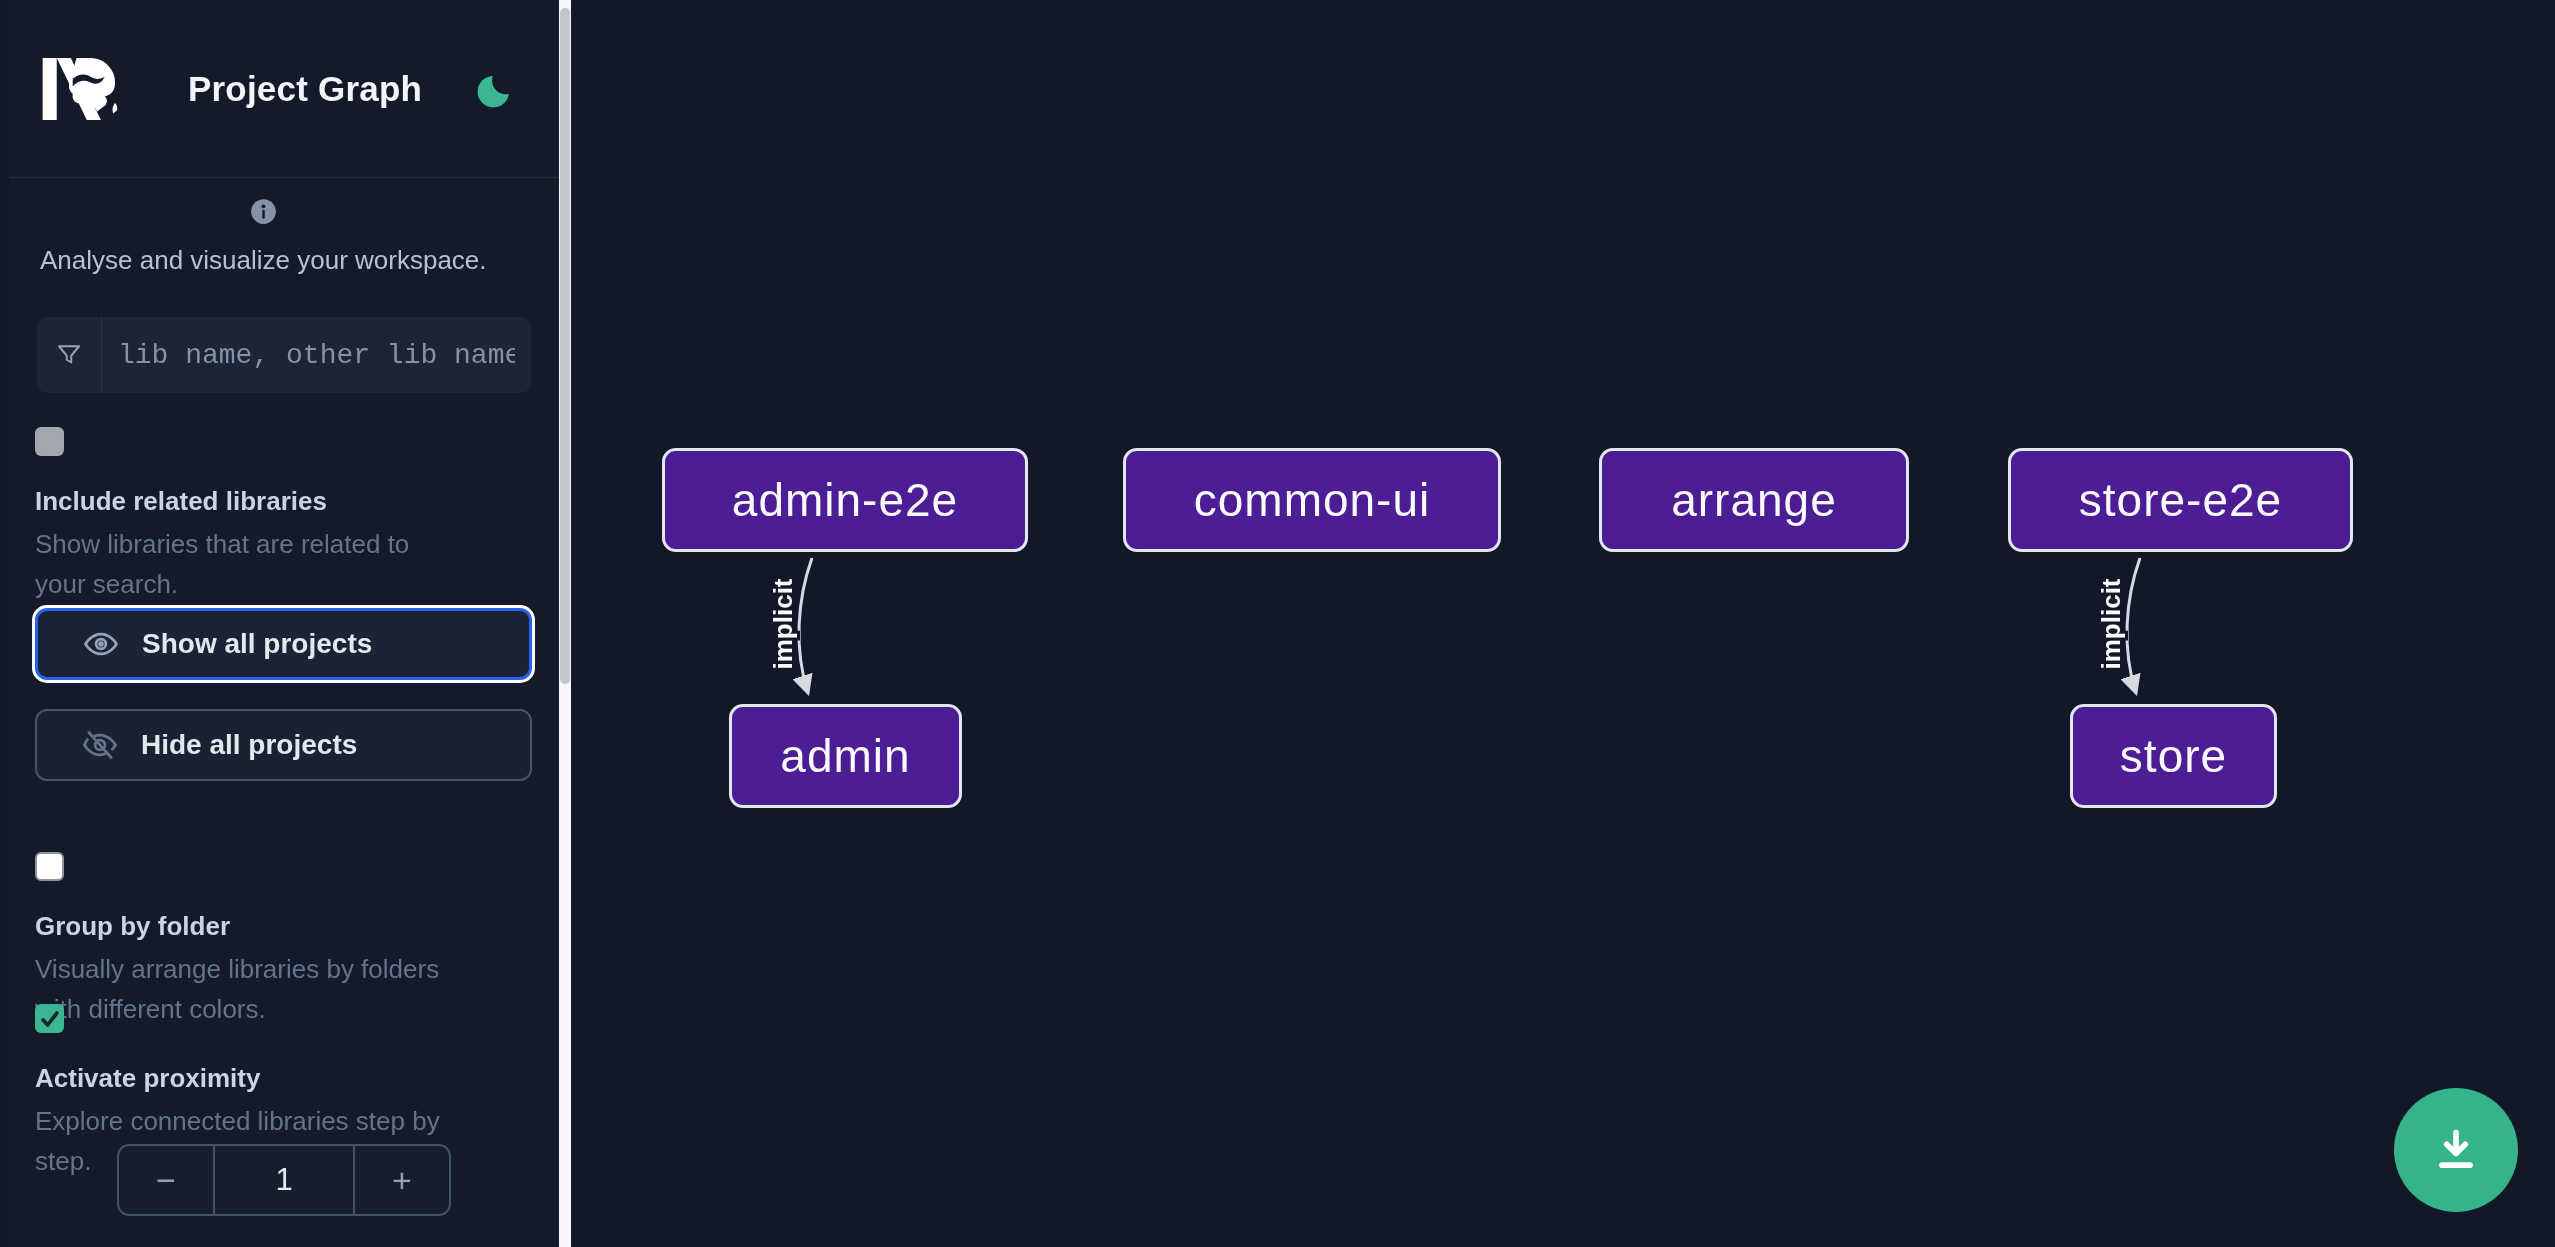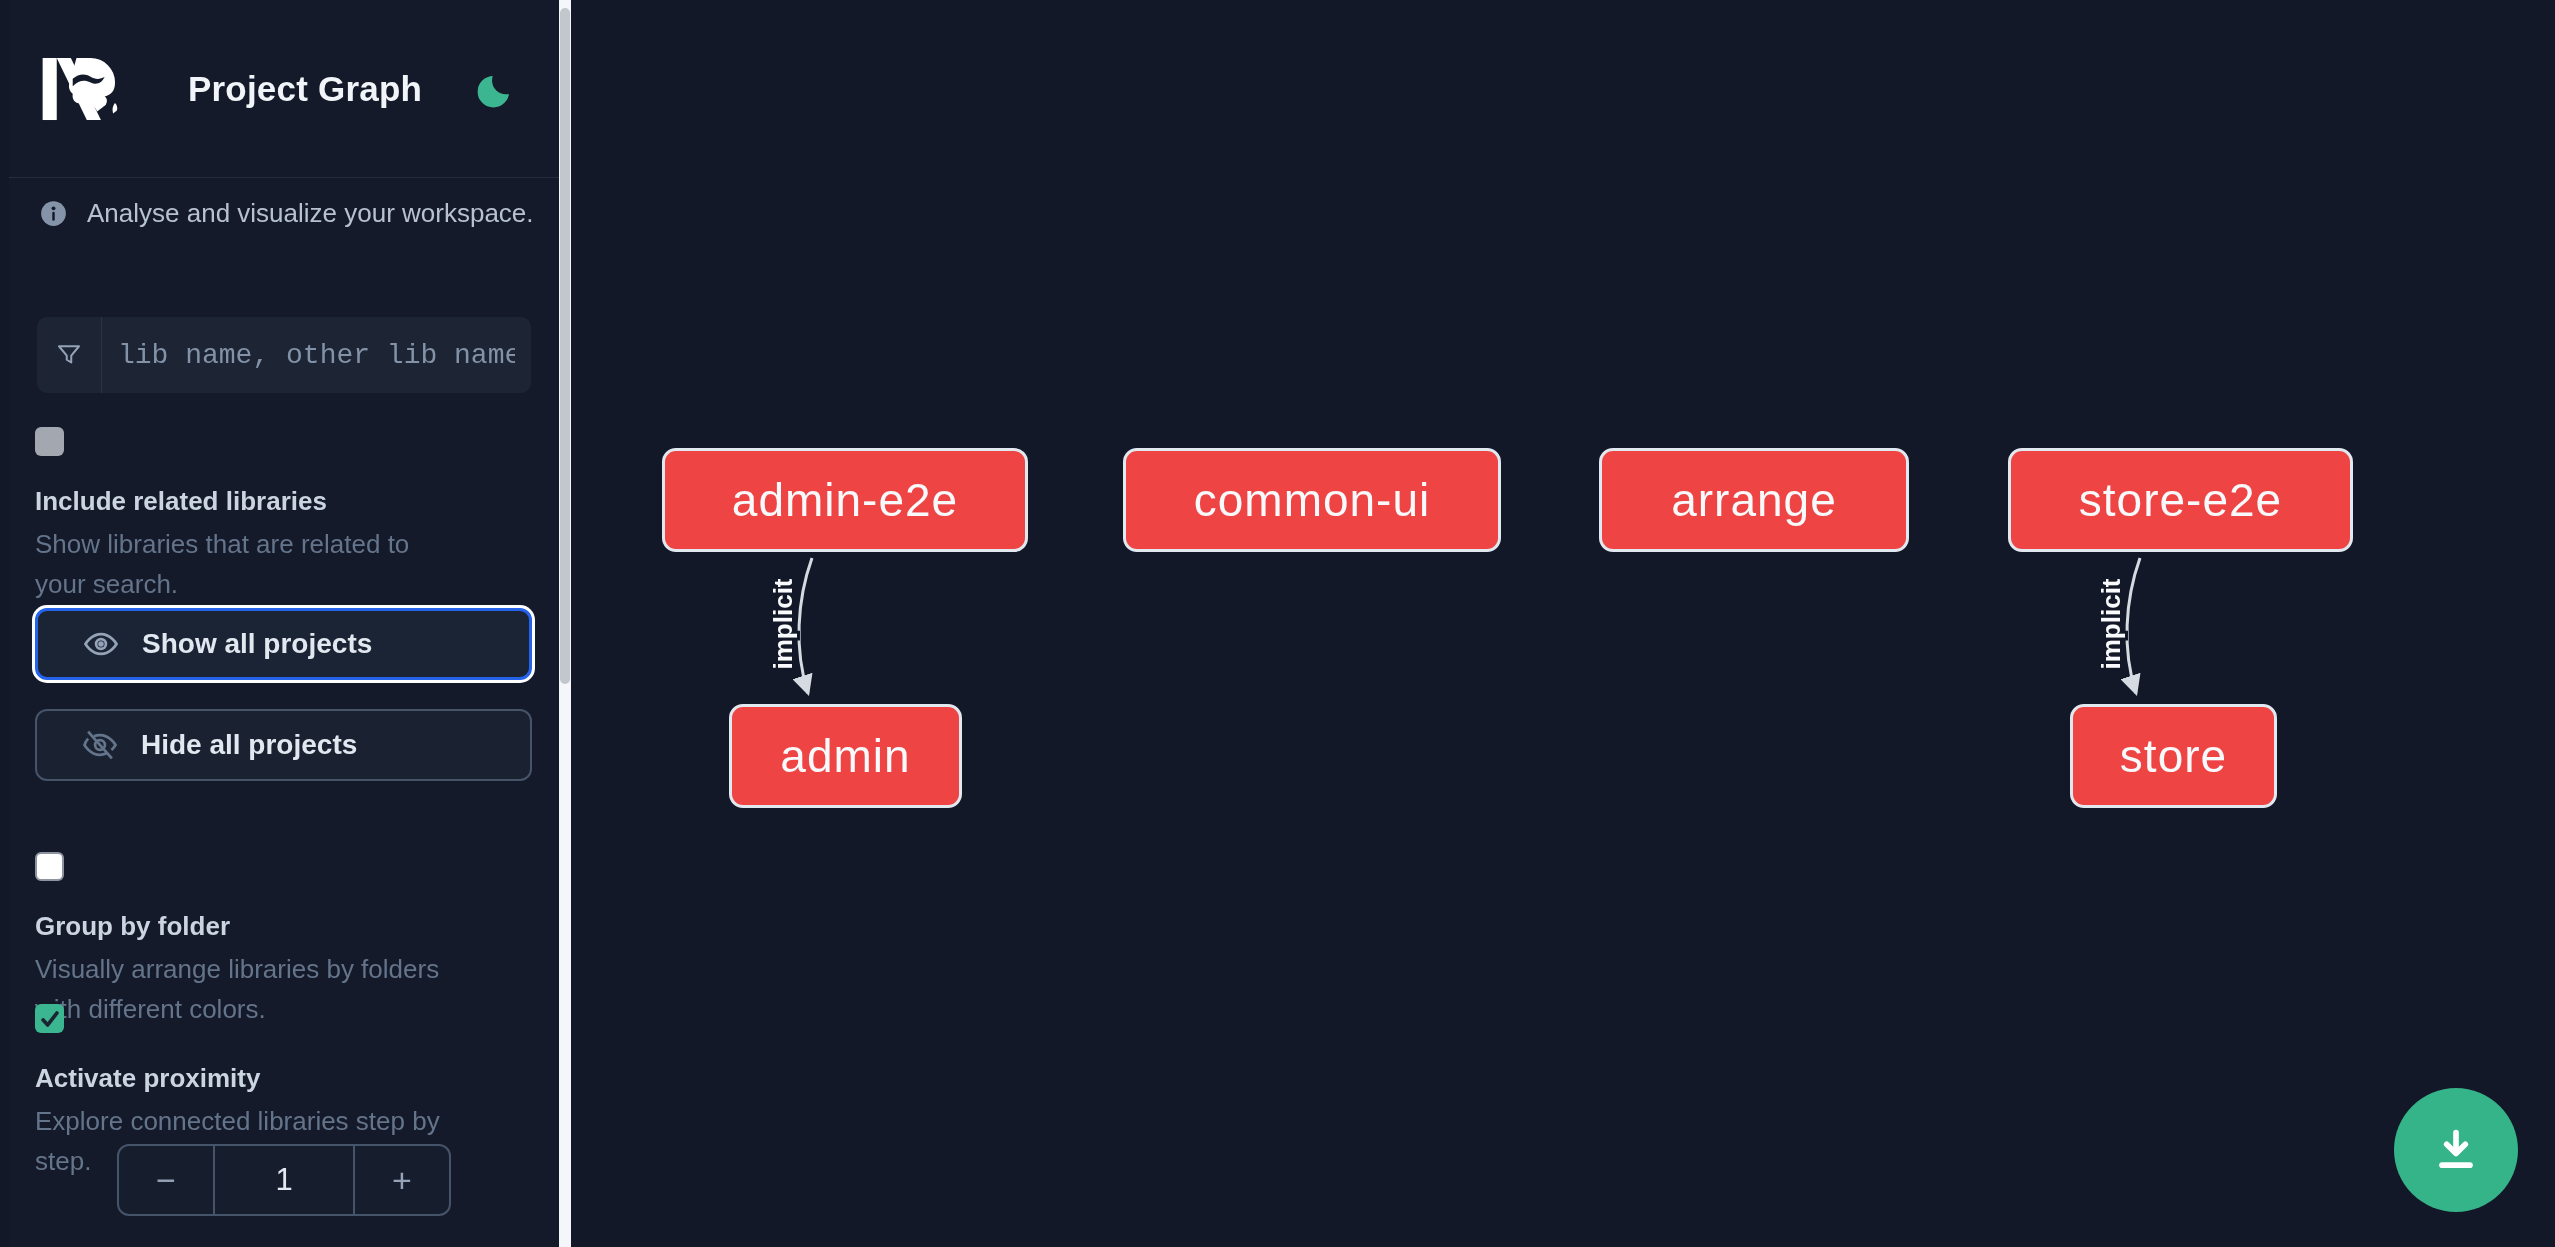--- a/index.html
+++ b/index.html
@@ -25,21 +25,21 @@
   .app-title{
     margin:0 0 0 57px;font-size:35px;font-weight:600;color:#f1f5f9;
     letter-spacing:.2px;white-space:nowrap;
   }
   .theme-toggle{
     margin-left:auto;background:transparent;border:none;padding:0;
     width:44px;height:44px;cursor:pointer;display:flex;align-items:center;justify-content:center;
   }
 
   .tagline{
-    position:absolute;left:31px;top:198px;display:flex;align-items:center;gap:20px;
+    position:absolute;left:31px;top:198px;display:flex;align-items:center;gap:20px;flex-direction:column;
   }
   .tagline-text{font-size:26px;color:#b7c2d1;}
 
   .search-box{
     position:absolute;left:28px;top:317px;width:494px;height:76px;
     background:#1d2433;border-radius:10px;display:flex;align-items:stretch;overflow:hidden;
   }
   .search-icon-cell{
     width:64px;display:flex;align-items:center;justify-content:center;
     border-right:1px solid #2c3547;flex:0 0 auto;
@@ -107,21 +107,21 @@
     background:#121827;overflow:hidden;
   }
   .edges{position:absolute;left:0;top:0;pointer-events:none;}
   .edge-label{
     font-size:26px;font-weight:600;fill:#f8fafc;
     paint-order:stroke;stroke:#121827;stroke-width:6px;
     font-family:"Liberation Sans","DejaVu Sans",sans-serif;
   }
   .node{
     position:absolute;height:104px;box-sizing:border-box;
-    background:#ef4444;border:3px solid #e2e8f0;border-radius:14px;
+    background:#4c1d95;border:3px solid #e2e8f0;border-radius:14px;
     display:flex;align-items:center;justify-content:center;
     font-size:46px;color:#f7f9fb;letter-spacing:1px;cursor:pointer;
     white-space:nowrap;
   }
   .fab{
     position:absolute;right:37px;bottom:35px;width:124px;height:124px;border-radius:50%;
     background:#35b389;border:none;cursor:pointer;
     display:flex;align-items:center;justify-content:center;
   }
 </style>

